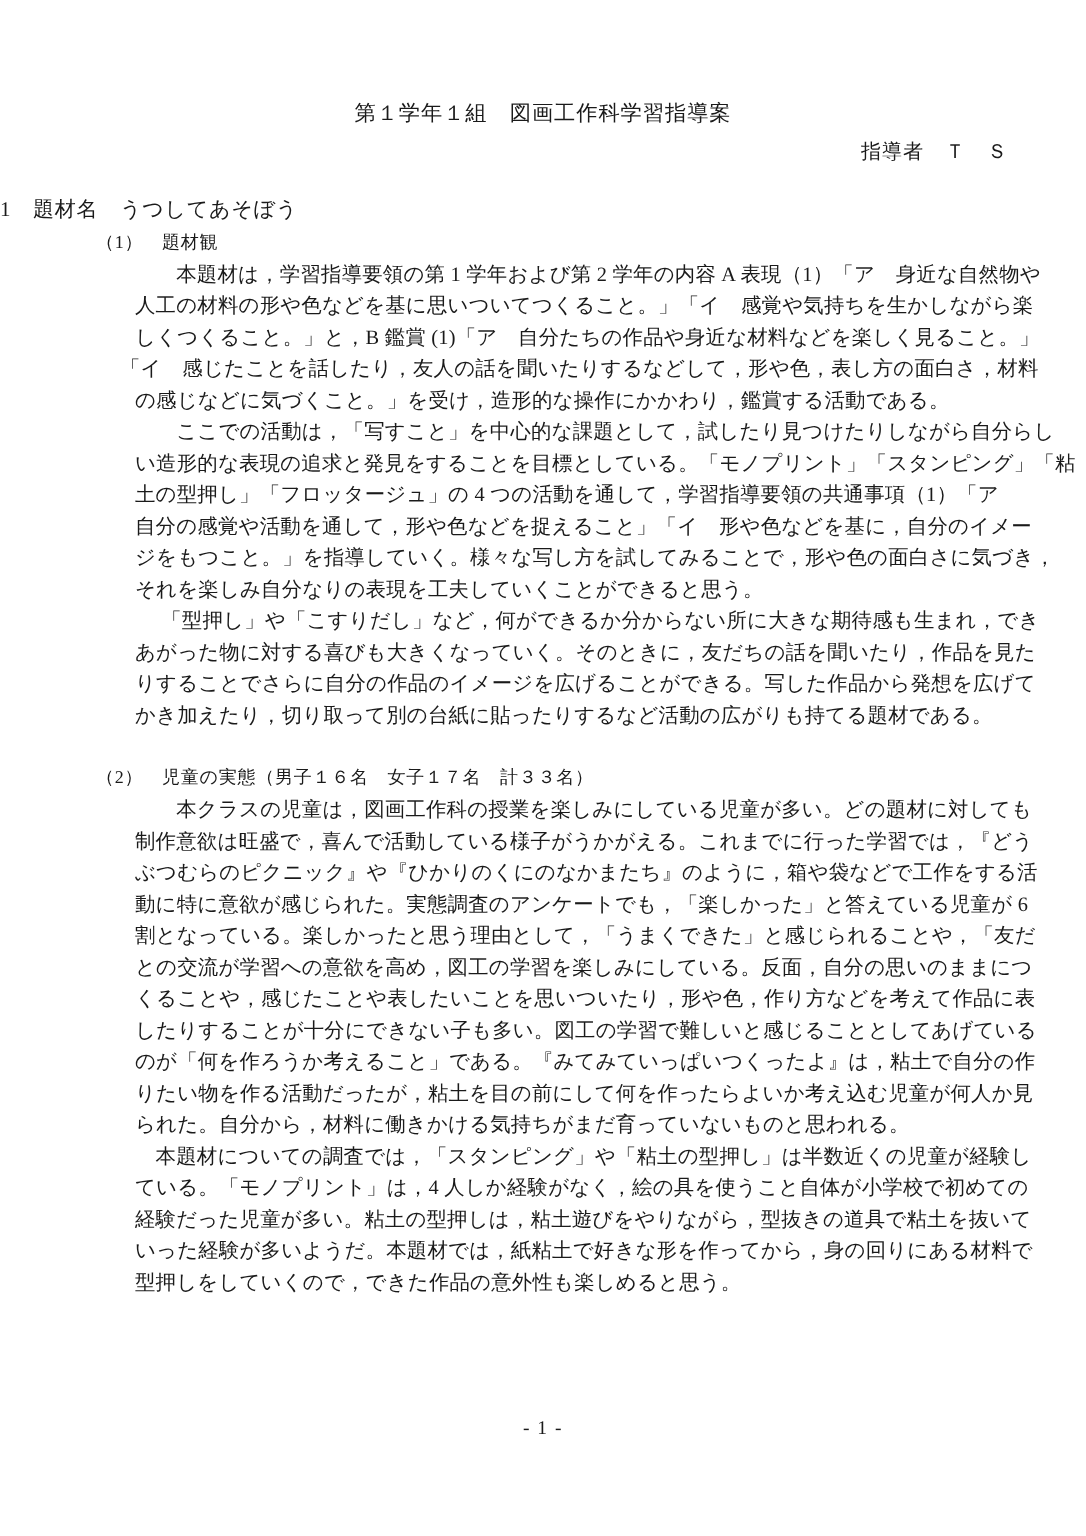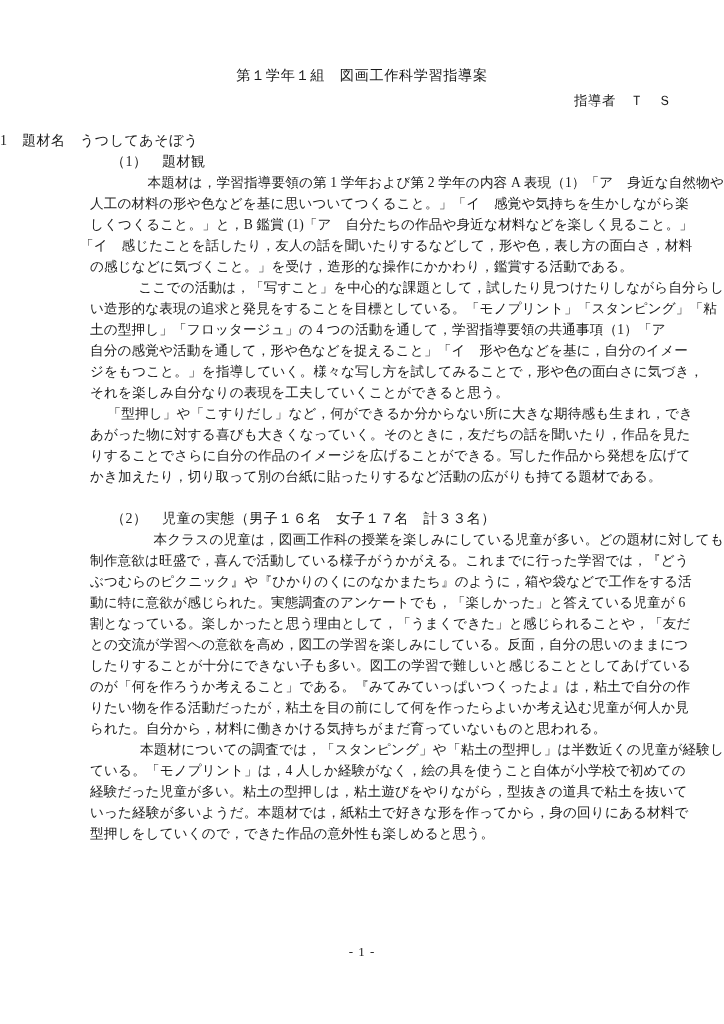--- a/index.html
+++ b/index.html
@@ -53,24 +53,24 @@
   .line {
     font-size: 13.6px;
     line-height: 21px;
     height: 21px;
     white-space: pre;
     letter-spacing: 0.15px;
   }
 
   
   .i-h1   { font-size: 14px; letter-spacing: 0.5px; }  
-  .i-h2   { padding-left: 111px; font-size: 14px; letter-spacing: 0.5px; }  
+  .i-h2   { padding-left: 64px; font-size: 12px; letter-spacing: 0.5px; }  
   .i-body { padding-left: 90px; }                                           
   .i-hang { padding-left: 80px; }                                           
-  .i-first{ padding-left: 90px; text-align: right; }                                           
+  .i-first{ padding-left: 90px; }                                           
 
   .blank { height: 21px; }
 
   
   .page-number {
     position: absolute;
     top: 944px;
     left: 0;
     width: 724px;
     text-align: center;
@@ -122,20 +122,21 @@
 
     <div class="line i-h2">（2）　児童の実態（男子１６名　女子１７名　計３３名）</div>
 
     <div>
         <div class="line i-first">　　本クラスの児童は，図画工作科の授業を楽しみにしている児童が多い。どの題材に対しても</div>
         <div class="line i-body">制作意欲は旺盛で，喜んで活動している様子がうかがえる。これまでに行った学習では，『どう</div>
         <div class="line i-body">ぶつむらのピクニック』や『ひかりのくにのなかまたち』のように，箱や袋などで工作をする活</div>
         <div class="line i-body">動に特に意欲が感じられた。実態調査のアンケートでも，「楽しかった」と答えている児童が 6</div>
         <div class="line i-body">割となっている。楽しかったと思う理由として，「うまくできた」と感じられることや，「友だ</div>
         <div class="line i-body">との交流が学習への意欲を高め，図工の学習を楽しみにしている。反面，自分の思いのままにつ</div>
+        <div class="line i-body">くることや，感じたことや表したいことを思いついたり，形や色，作り方などを考えて作品に表</div>
         <div class="line i-body">したりすることが十分にできない子も多い。図工の学習で難しいと感じることとしてあげている</div>
         <div class="line i-body">のが「何を作ろうか考えること」である。『みてみていっぱいつくったよ』は，粘土で自分の作</div>
         <div class="line i-body">りたい物を作る活動だったが，粘土を目の前にして何を作ったらよいか考え込む児童が何人か見</div>
         <div class="line i-body">られた。自分から，材料に働きかける気持ちがまだ育っていないものと思われる。</div>
       </div>
 
     <div>
         <div class="line i-first">　本題材についての調査では，「スタンピング」や「粘土の型押し」は半数近くの児童が経験し</div>
         <div class="line i-body">ている。「モノプリント」は，4 人しか経験がなく，絵の具を使うこと自体が小学校で初めての</div>
         <div class="line i-body">経験だった児童が多い。粘土の型押しは，粘土遊びをやりながら，型抜きの道具で粘土を抜いて</div>

